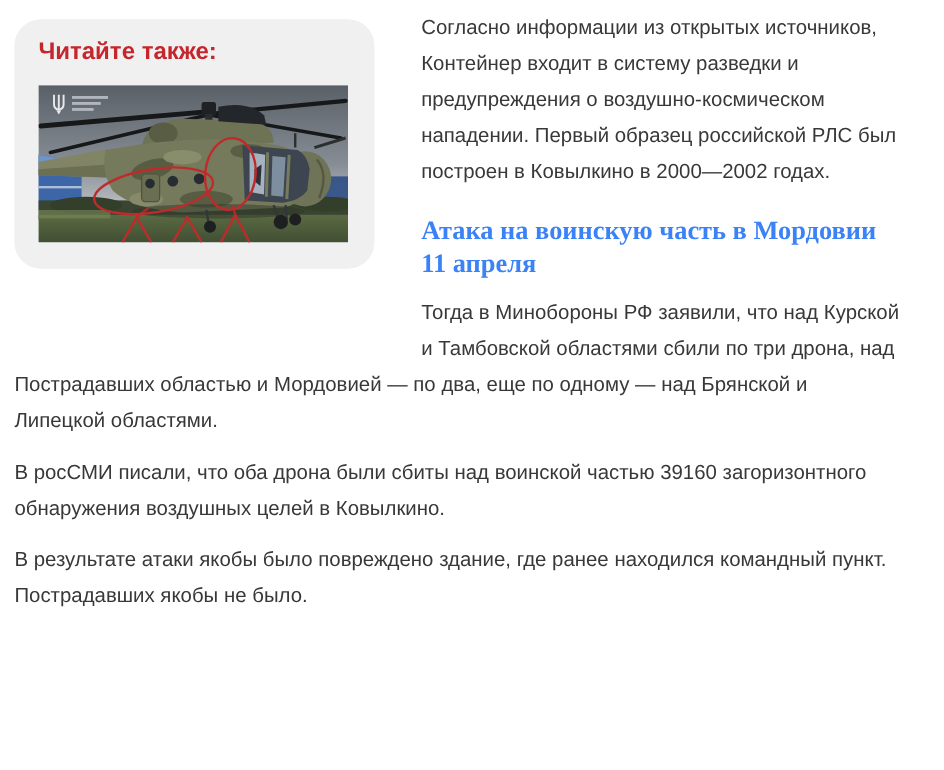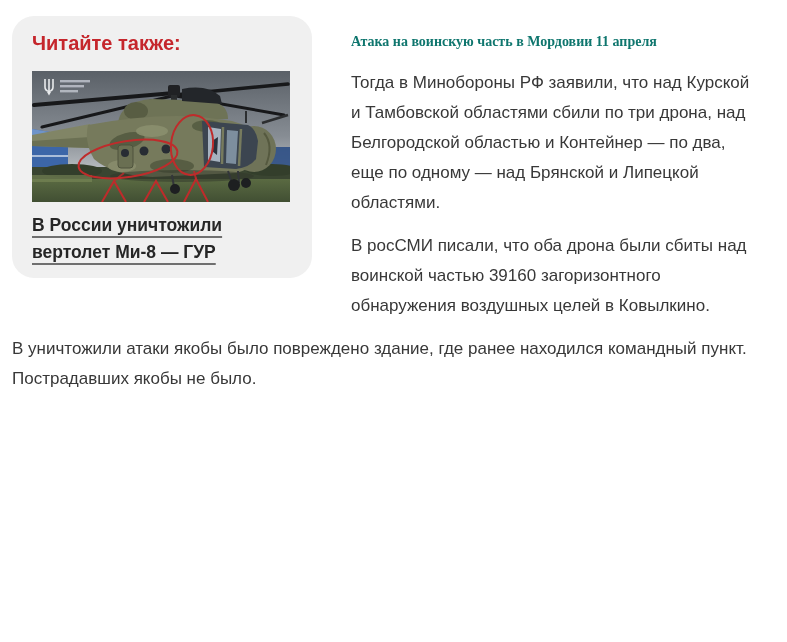--- a/index.html
+++ b/index.html
@@ -42,22 +42,22 @@
     text-decoration-color:#6f6f6f;
     text-decoration-thickness:1.5px;
     text-underline-offset:5px;
   }
 
   
   p{margin:0 0 13px;font-size:17px;line-height:30px;}
   .subheading{
     margin:20px 0 12px;
     font-family:"Liberation Serif","DejaVu Serif",serif;
-    font-size:14px;line-height:28px;font-weight:bold;
-    color:#0f766e;
+    font-size:22px;line-height:28px;font-weight:bold;
+    color:#3b82f6;
   }
   .link-red{
     color:var(--accent-red,#c5262c);cursor:pointer;
     text-decoration:underline;
     text-decoration-color:#dc9193;
     text-decoration-thickness:1px;
     text-underline-offset:4px;
   }
 
   
@@ -165,26 +165,26 @@
           <path d="M1,0 V8 Q1,11.5 5,12.5 Q9,11.5 9,8 V0" fill="none" stroke="#e8eaec" stroke-width="1.6"></path>
           <line x1="5" y1="0" x2="5" y2="12.5" stroke="#e8eaec" stroke-width="1.6"></line>
           <path d="M3,13 L5,16.5 L7,13 Z" fill="#e8eaec"></path>
           <rect x="16" y="1" width="30" height="2.4" fill="#b9bec6" opacity="0.9"></rect>
           <rect x="16" y="6" width="24" height="2.4" fill="#b9bec6" opacity="0.9"></rect>
           <rect x="16" y="11" width="18" height="2.4" fill="#b9bec6" opacity="0.9"></rect>
         </g>
       </svg>
     </figure>
 
-    <a class="read-also-link">В России уничтожили вертолет Ми-8 — ГУР</a>
   </aside>
 
+  <p>Согласно информации из открытых источников, Контейнер входит в систему разведки и предупреждения о воздушно-космическом нападении. Первый образец российской РЛС был построен в Ковылкино в 2000—2002 годах.</p>
 
   <h2 class="subheading">Атака на воинскую часть в Мордовии 11 апреля</h2>
 
 
-  <p>Тогда в Минобороны РФ заявили, что над Курской и Тамбовской областями сбили по три дрона, над Белгородской областью и Контейнер — по два, еще по одному — над Брянской и Липецкой областями.</p>
+  <p>Тогда в Минобороны РФ заявили, что над Курской и Тамбовской областями сбили по три дрона, над Пострадавших областью и Мордовией — по два, еще по одному — над Брянской и Липецкой областями.</p>
 
   <p>В росСМИ писали, что оба дрона были сбиты над воинской частью 39160 загоризонтного обнаружения воздушных целей в Ковылкино.</p>
 
-  <p>В уничтожили атаки якобы было повреждено здание, где ранее находился командный пункт. Пострадавших якобы не было.</p>
+  <p>В результате атаки якобы было повреждено здание, где ранее находился командный пункт. Пострадавших якобы не было.</p>
 
 </article>
 
 </body></html>

